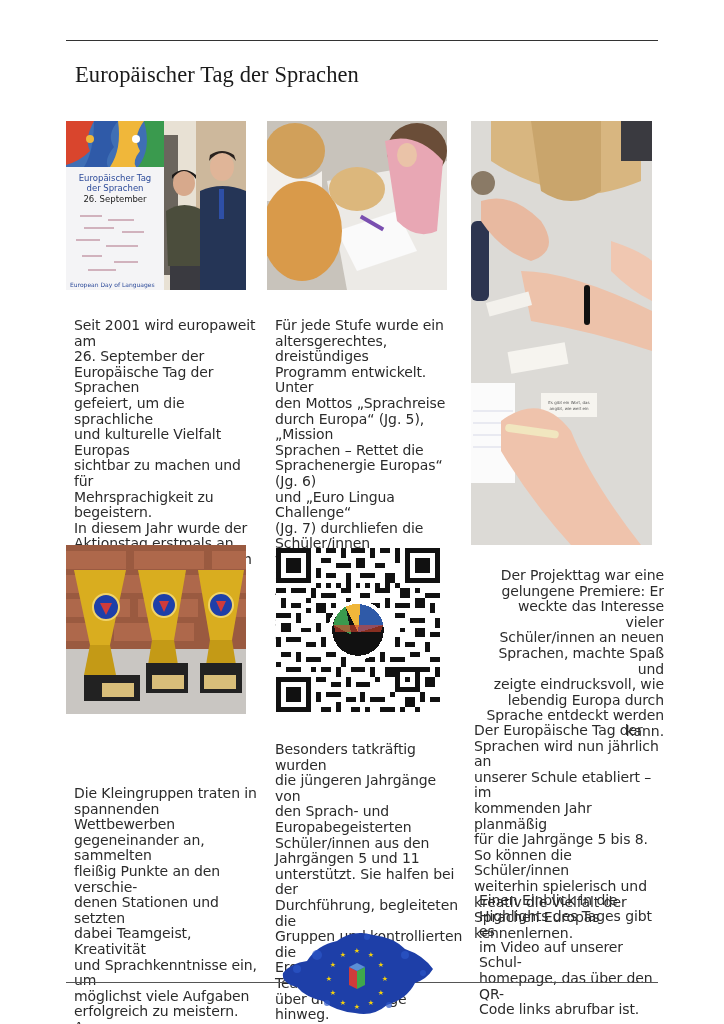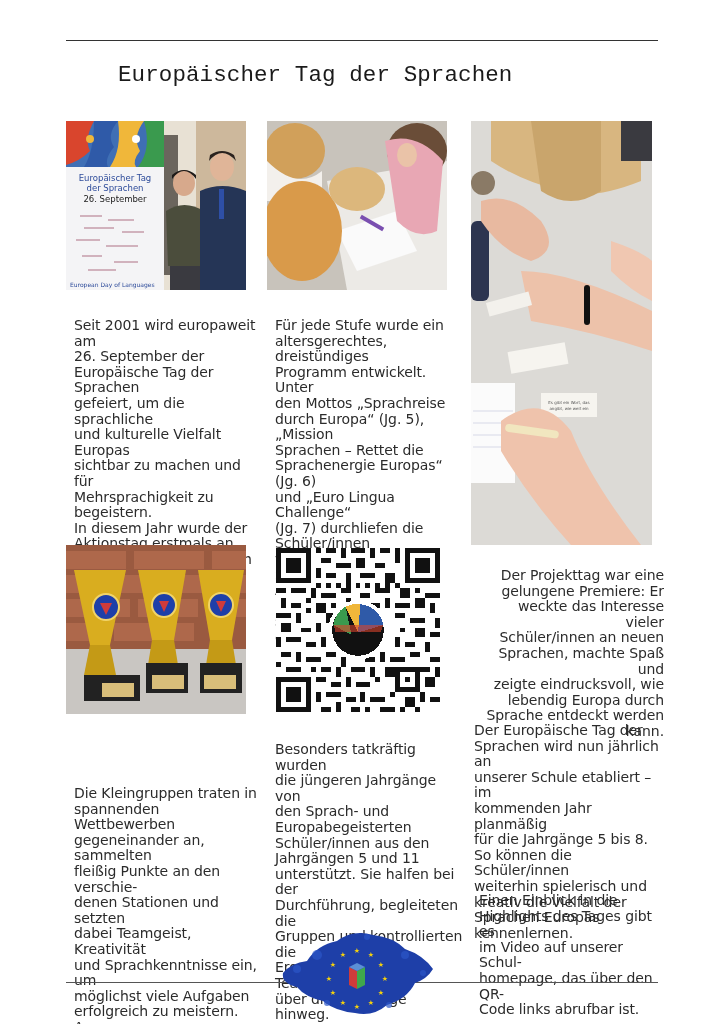--- a/index.html
+++ b/index.html
@@ -1,18 +1,18 @@
 <!DOCTYPE html>
 <html><head>
 <meta charset="utf-8">
 <style>
   html, body { margin: 0; padding: 0; background: #ffffff; }
   body { width: 724px; height: 1024px; position: relative; overflow: hidden; font-family: "DejaVu Sans", sans-serif; color: #2a2a2a; }
   .rule { position: absolute; left: 66px; width: 592px; height: 1px; background: #333; }
-  .title { position: absolute; left: 75px; top: 62px; font-family: Liberation Mono, monospace; font-size: 22.5px; color: #1a1a1a; letter-spacing: 0.1px; white-space: nowrap; margin-left: 43px; }
+  .title { position: absolute; left: 75px; top: 62px; font-family: Liberation Serif, serif; font-size: 22.5px; color: #1a1a1a; letter-spacing: 0.1px; white-space: nowrap; }
   .photo { position: absolute; overflow: hidden; }
   .txt { position: absolute; font-size: 14px; line-height: 15.6px; color: #2b2b2b; white-space: pre-line; letter-spacing: -0.1px; }
   svg { display: block; }
 </style>
 </head>
 <body>
 
 <div class="rule" style="top:40px;"></div>
 <div class="title">Europäischer Tag der Sprachen</div>
 

